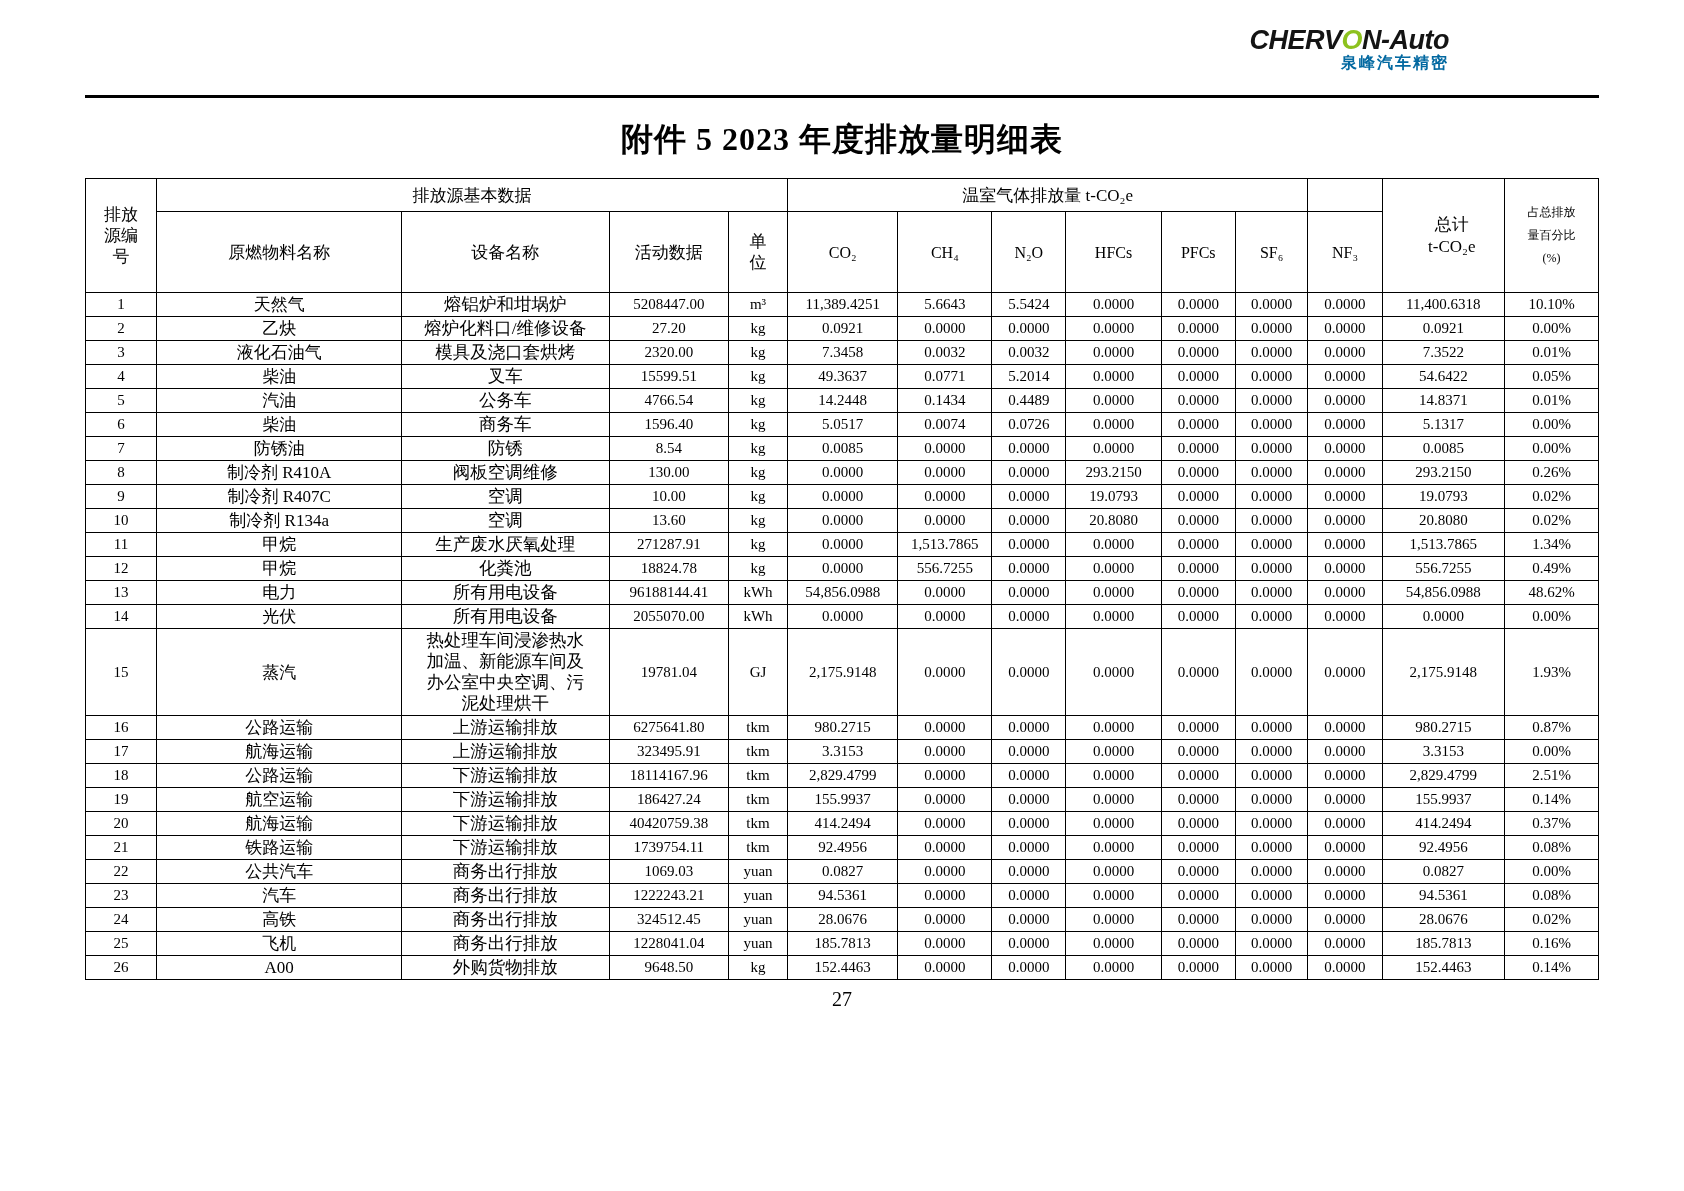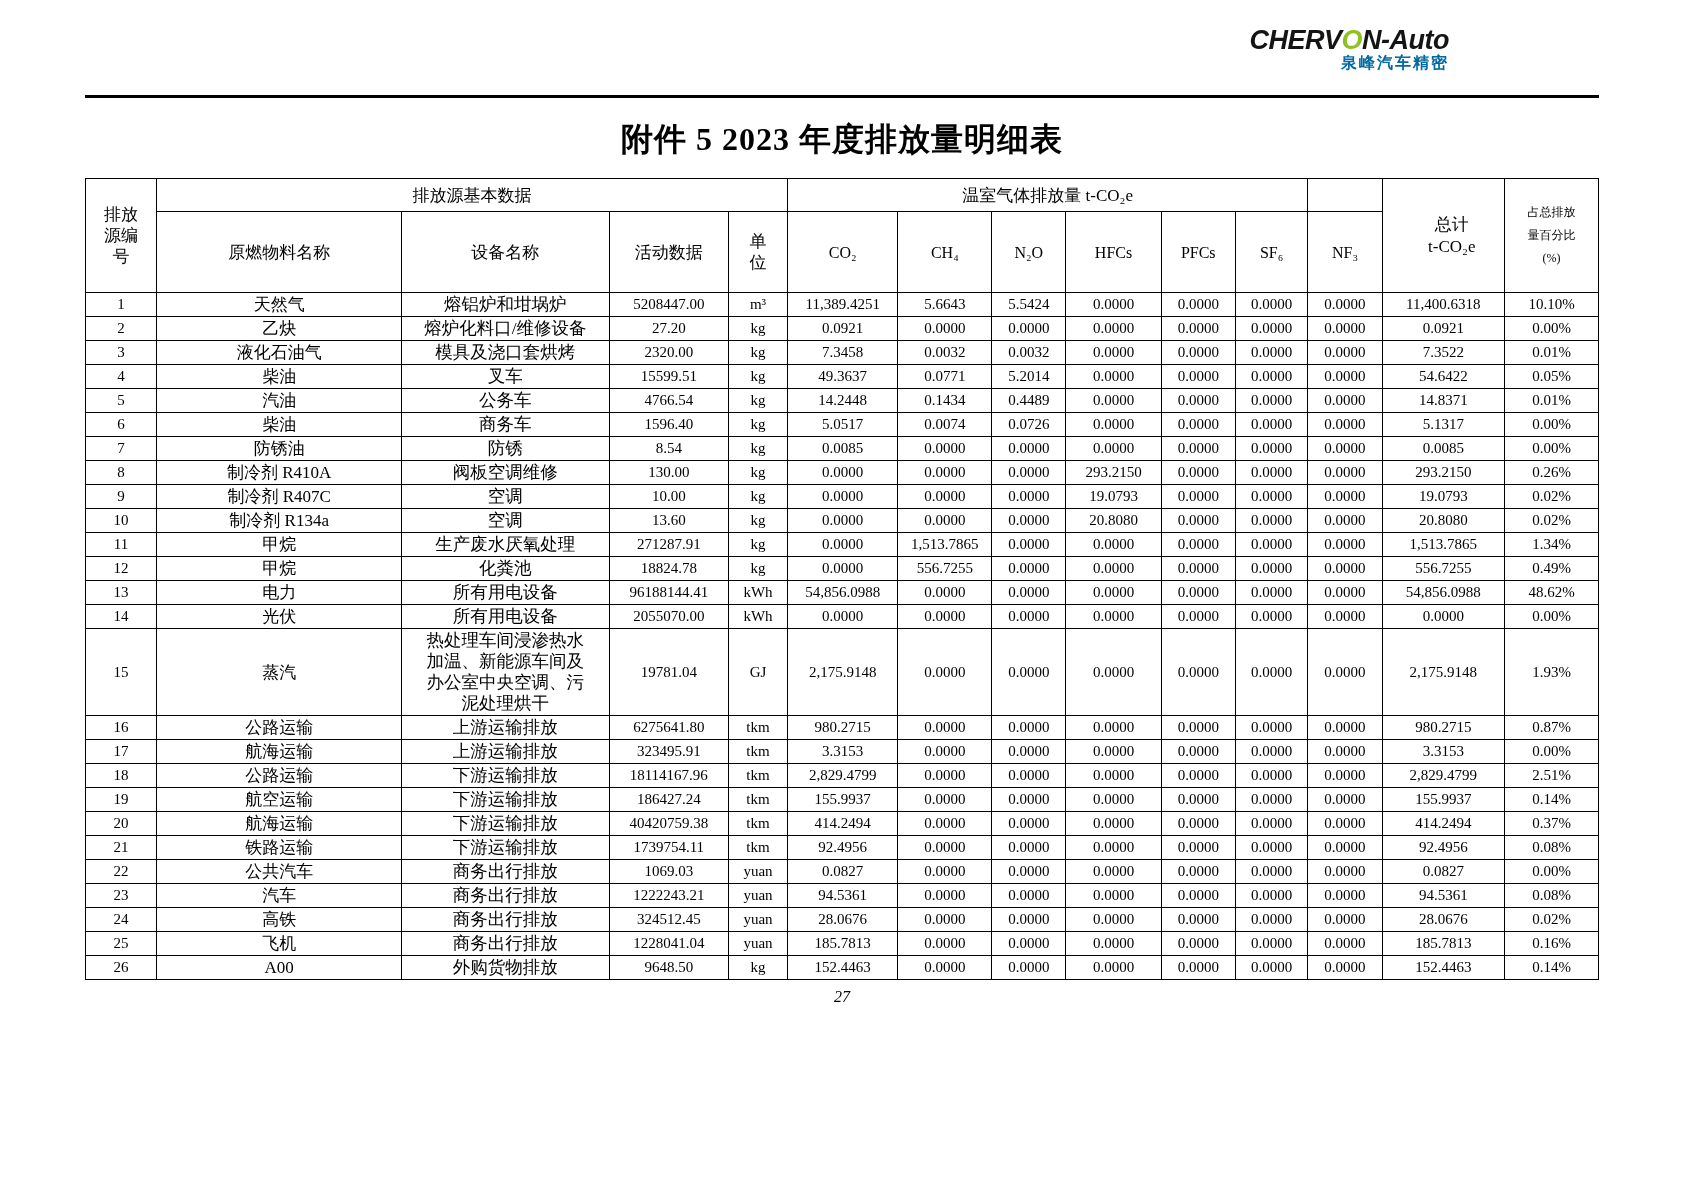--- a/index.html
+++ b/index.html
@@ -21,21 +21,21 @@
   .serif{font-family:"Liberation Serif","DejaVu Serif",serif;}
   .gas{font-size:16px;}
   .th-id{padding:0 11px;}
   .th-unit{padding:0 13px;}
   .th-pct{padding:0 22px;font-size:12px;line-height:23px;}
   .th-total{font-size:17px;line-height:22px;padding-left:20px;}
   tbody td{font-size:15px;height:21px;}
   tbody tr{height:23px;}
   tbody td:nth-child(2){font-size:17px;}
   tbody td:nth-child(3){font-size:17.5px;padding:1px 18px;}
-  .page-number{text-align:center;font-size:16px;margin-top:8px;font-style:italic;}
+  .page-number{text-align:center;font-size:20px;margin-top:8px;}
 </style>
 </head>
 <body>
 
 <div class="page">
 
   <div class="doc-header">
     <div class="logo">
       <div class="logo-en"><span>CHERV</span><span class="logo-o">O</span><span>N-Auto</span></div>
       <div class="logo-cn">泉峰汽车精密</div>

